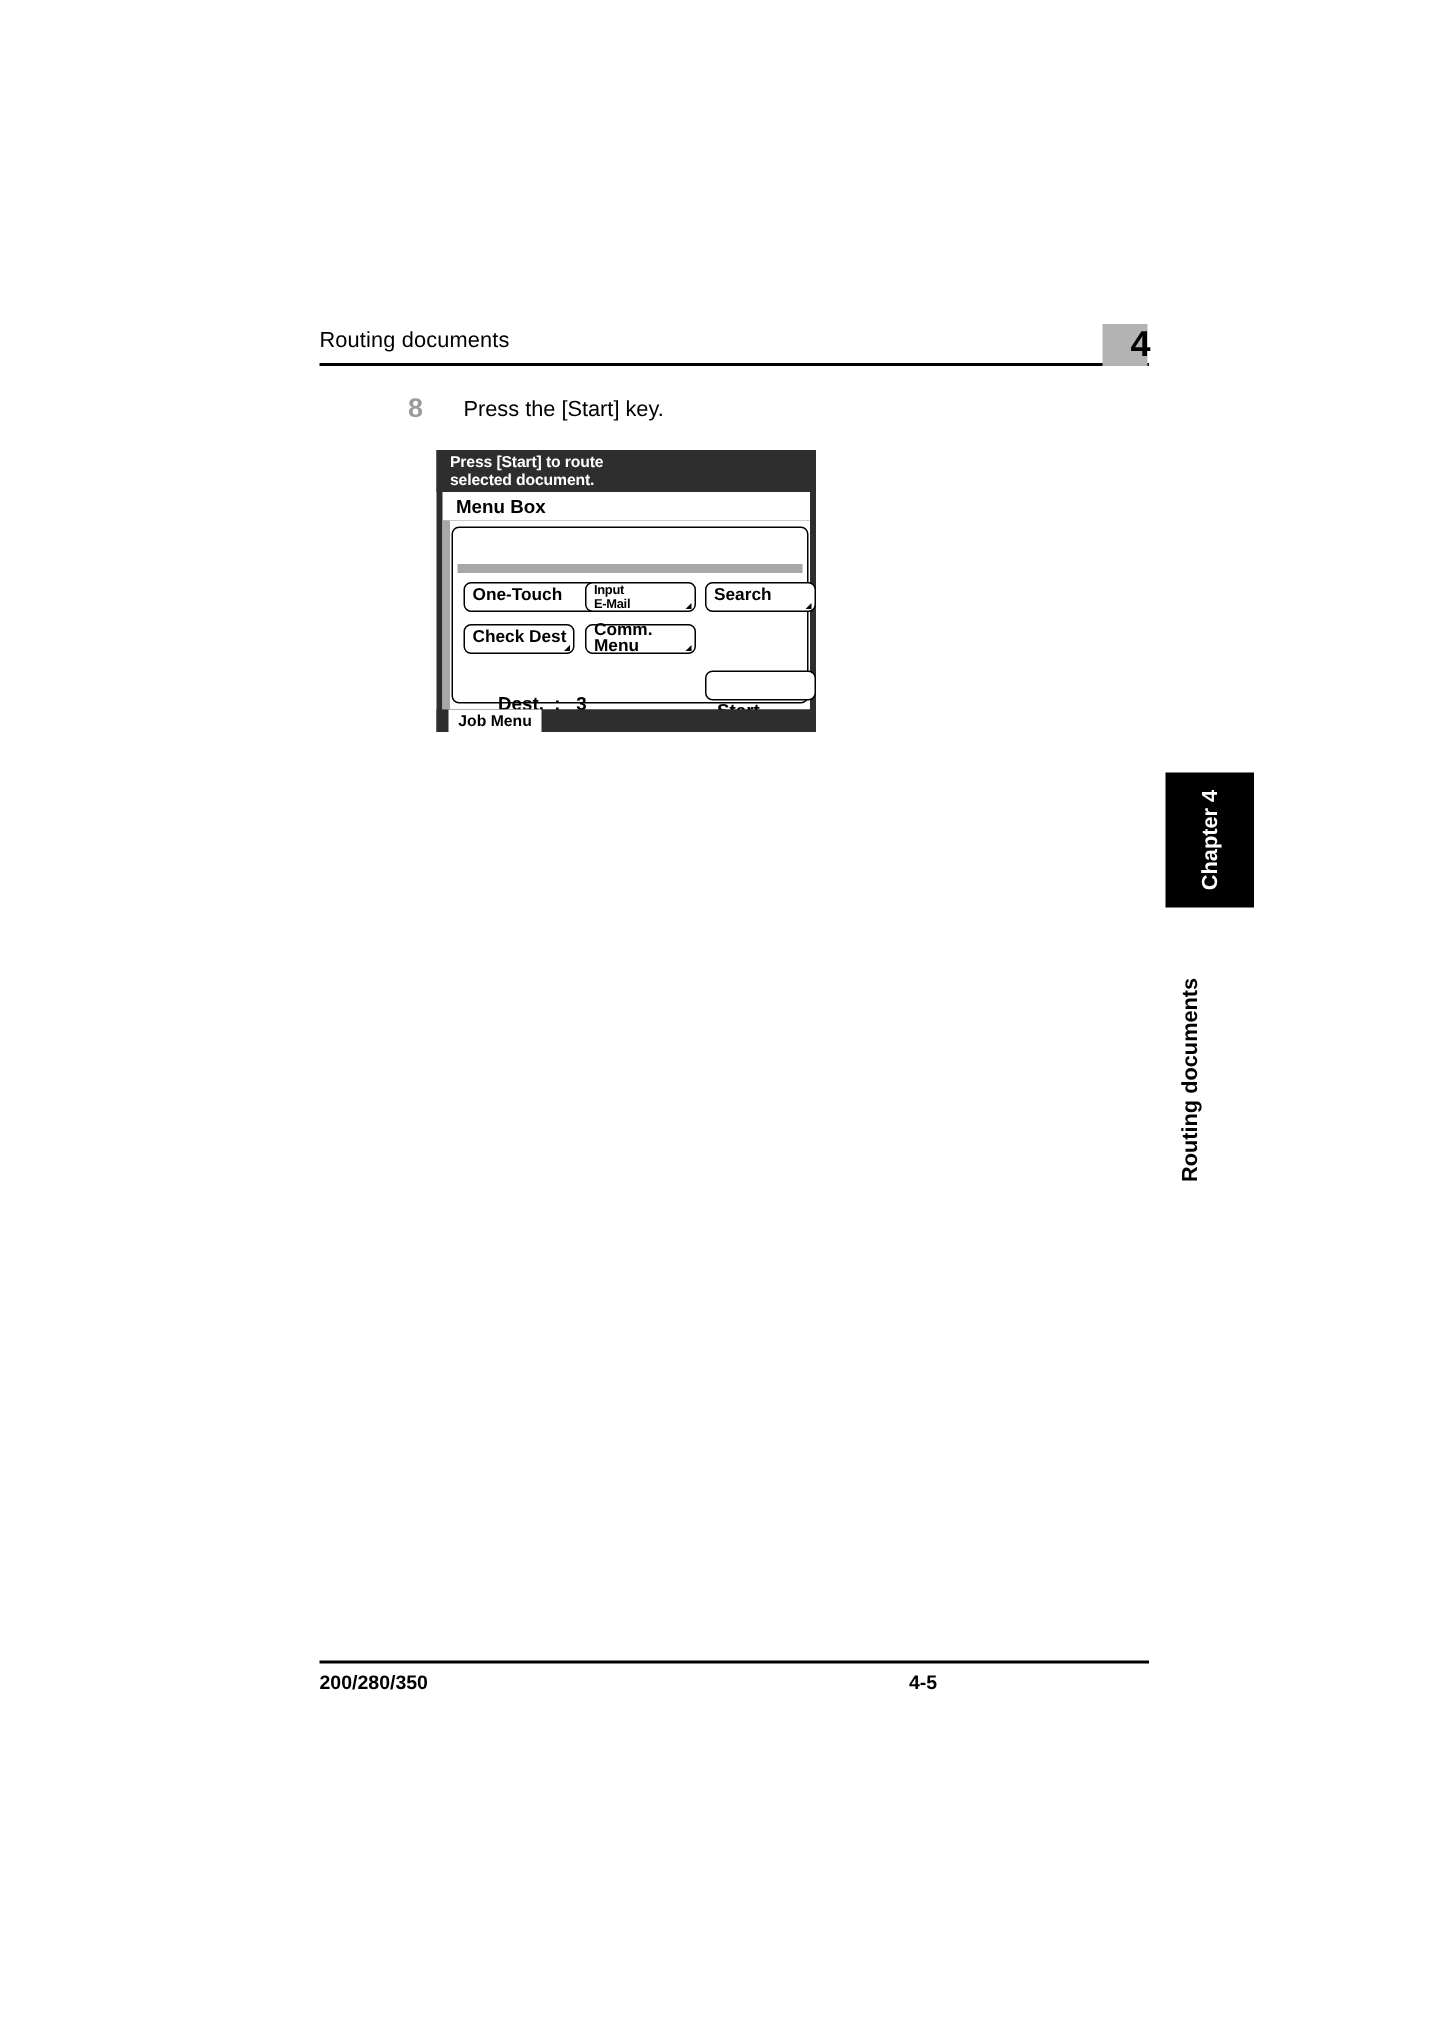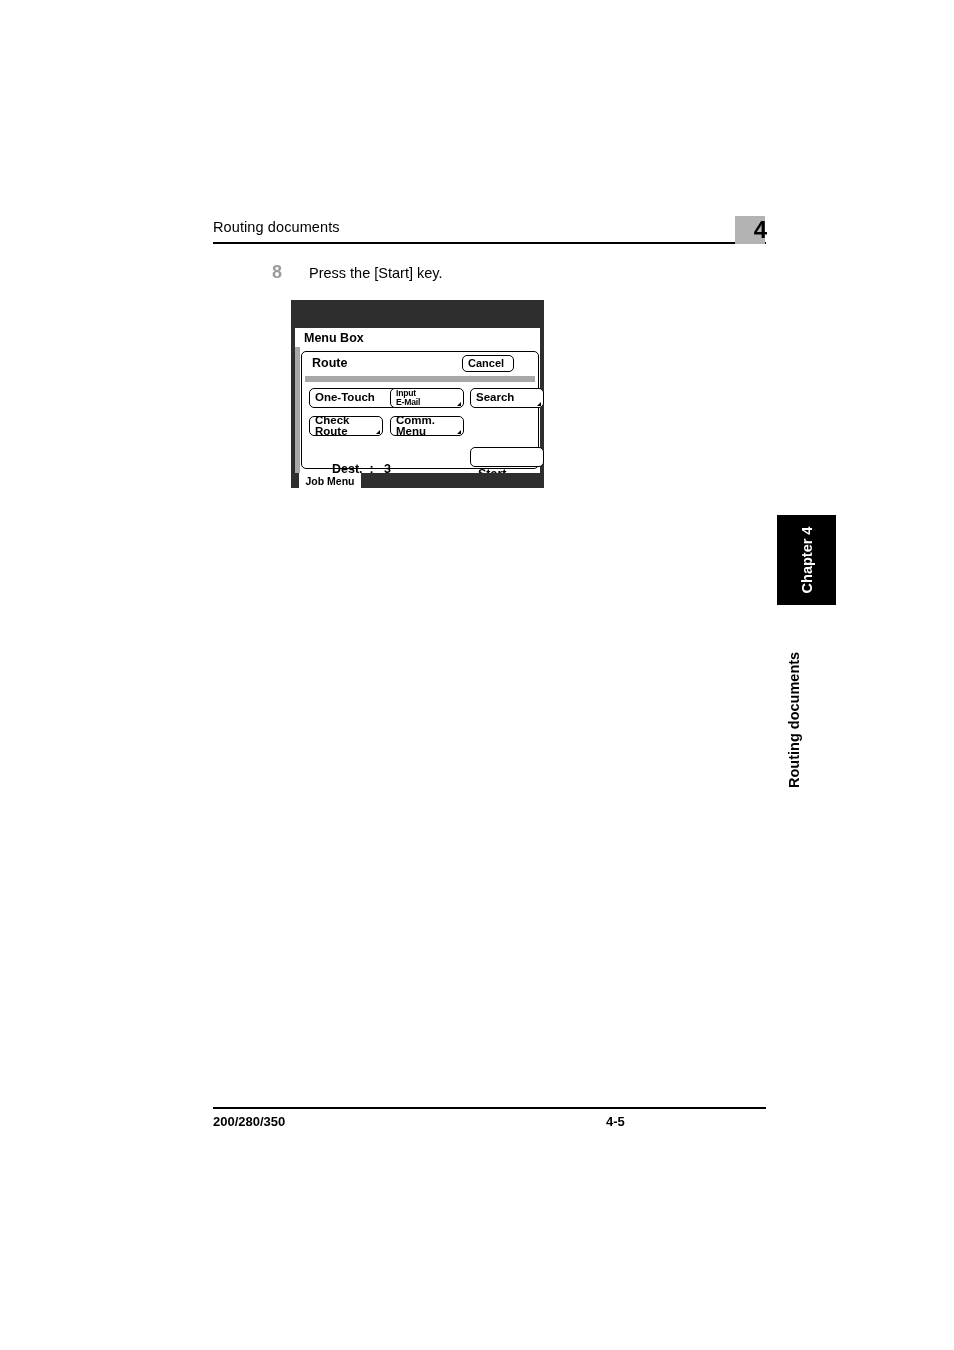--- a/index.html
+++ b/index.html
@@ -381,57 +381,55 @@
 <div id="chapter-marker"></div>
 <div id="chapter-marker-number">4</div>
 
 <div id="step-row">
   <div id="step-number">8</div>
   <div id="step-text">Press the [Start] key.</div>
 </div>
 
 <div id="lcd-panel">
 
+  <div id="lcd-message-bar">
+    <div id="lcd-message-text">Press [Start] to route
+selected document.</div>
+  </div>
 
   <div id="lcd-titlebar">
     <div id="lcd-title-text">Menu Box</div>
   </div>
 
   <div id="lcd-body">
     <div id="lcd-body-left-rail"></div>
 
     <div id="route-card">
 
-      <div id="route-header">
-        <div id="route-label">Route</div>
-        <div class="lcd-key" id="btn-cancel">
-          <span class="key-label">Cancel</span>
-        </div>
-      </div>
 
       <div id="route-separator"></div>
 
       <div class="lcd-key" id="btn-one-touch">
         <span class="key-label">One-Touch</span>
         <span class="corner-tri"></span>
       </div>
 
       <div class="lcd-key" id="btn-input-email">
         <span class="key-label">Input
 E-Mail</span>
         <span class="corner-tri"></span>
       </div>
 
       <div class="lcd-key" id="btn-search">
         <span class="key-label">Search</span>
         <span class="corner-tri"></span>
       </div>
 
       <div class="lcd-key" id="btn-check-dest">
-        <span class="key-label">Check Route</span>
+        <span class="key-label">Check Dest</span>
         <span class="corner-tri"></span>
       </div>
 
       <div class="lcd-key" id="btn-comm-menu">
         <span class="key-label">Comm. Menu</span>
         <span class="corner-tri"></span>
       </div>
 
       <div id="dest-readout">Dest.  :   3</div>
 

